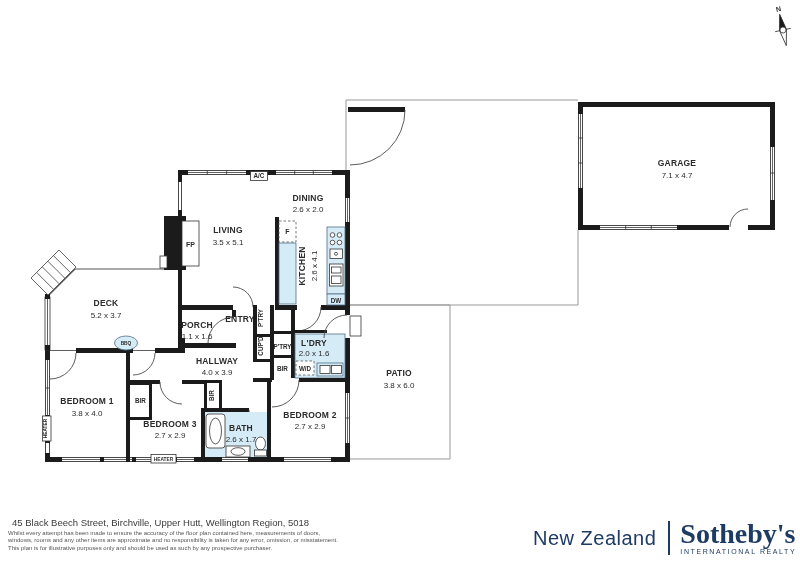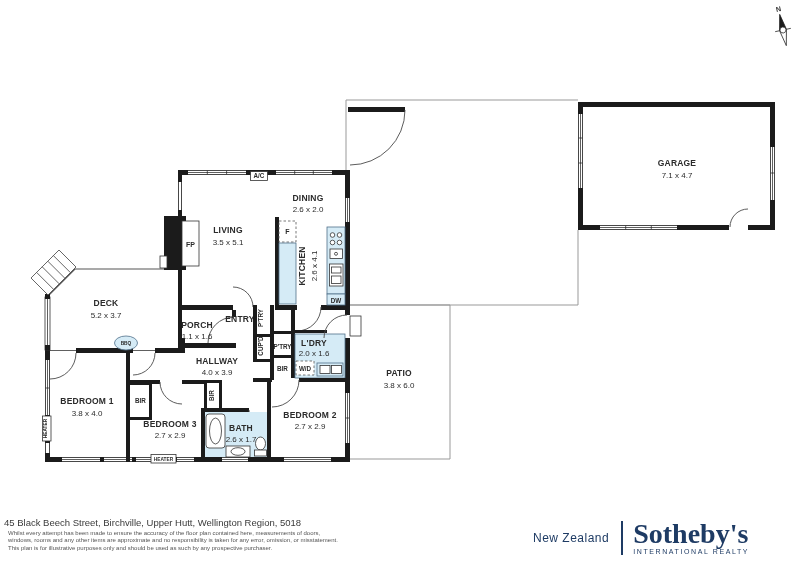--- a/index.html
+++ b/index.html
@@ -19,24 +19,24 @@
   .dash{fill:#ffffff;stroke:#555;stroke-width:0.8;stroke-dasharray:2.5 2;}
   .stair{stroke:#555;stroke-width:0.9;fill:none;}
   text{fill:#2b2b2b;}
   .rname{font-size:8.5px;font-weight:600;letter-spacing:0.2px;}
   .rdim{font-size:8px;font-weight:400;}
   .lbl7{font-size:7px;font-weight:600;}
   .lbl6{font-size:6.3px;font-weight:600;}
   .lbl5{font-size:4.8px;font-weight:600;}
 
   
-  .address{position:absolute;left:4px;top:517px;font-size:9.5px;color:#3a3a3a;}
+  .address{position:absolute;left:12px;top:517px;font-size:9.5px;color:#3a3a3a;}
   .disclaimer{position:absolute;left:8px;top:530px;font-size:6px;line-height:7.3px;color:#555;}
   .brand{position:absolute;left:533px;top:521px;display:flex;align-items:center;}
-  .brand-region{font-size:12px;font-weight:300;letter-spacing:0.5px;}
+  .brand-region{font-size:20px;font-weight:300;letter-spacing:0.5px;}
   .brand-div{width:2px;height:34px;margin:0 10px 0 12px;}
   .brand-right{display:flex;flex-direction:column;}
   .brand-name{font-family:"Liberation Serif",serif;font-weight:bold;font-size:28px;line-height:24px;}
   .brand-sub{font-size:7px;letter-spacing:1.6px;margin-top:2px;}
 </style>
 </head>
 <body>
 
 <div class="stage">
 <svg width="800" height="566" viewBox="0 0 800 566">

